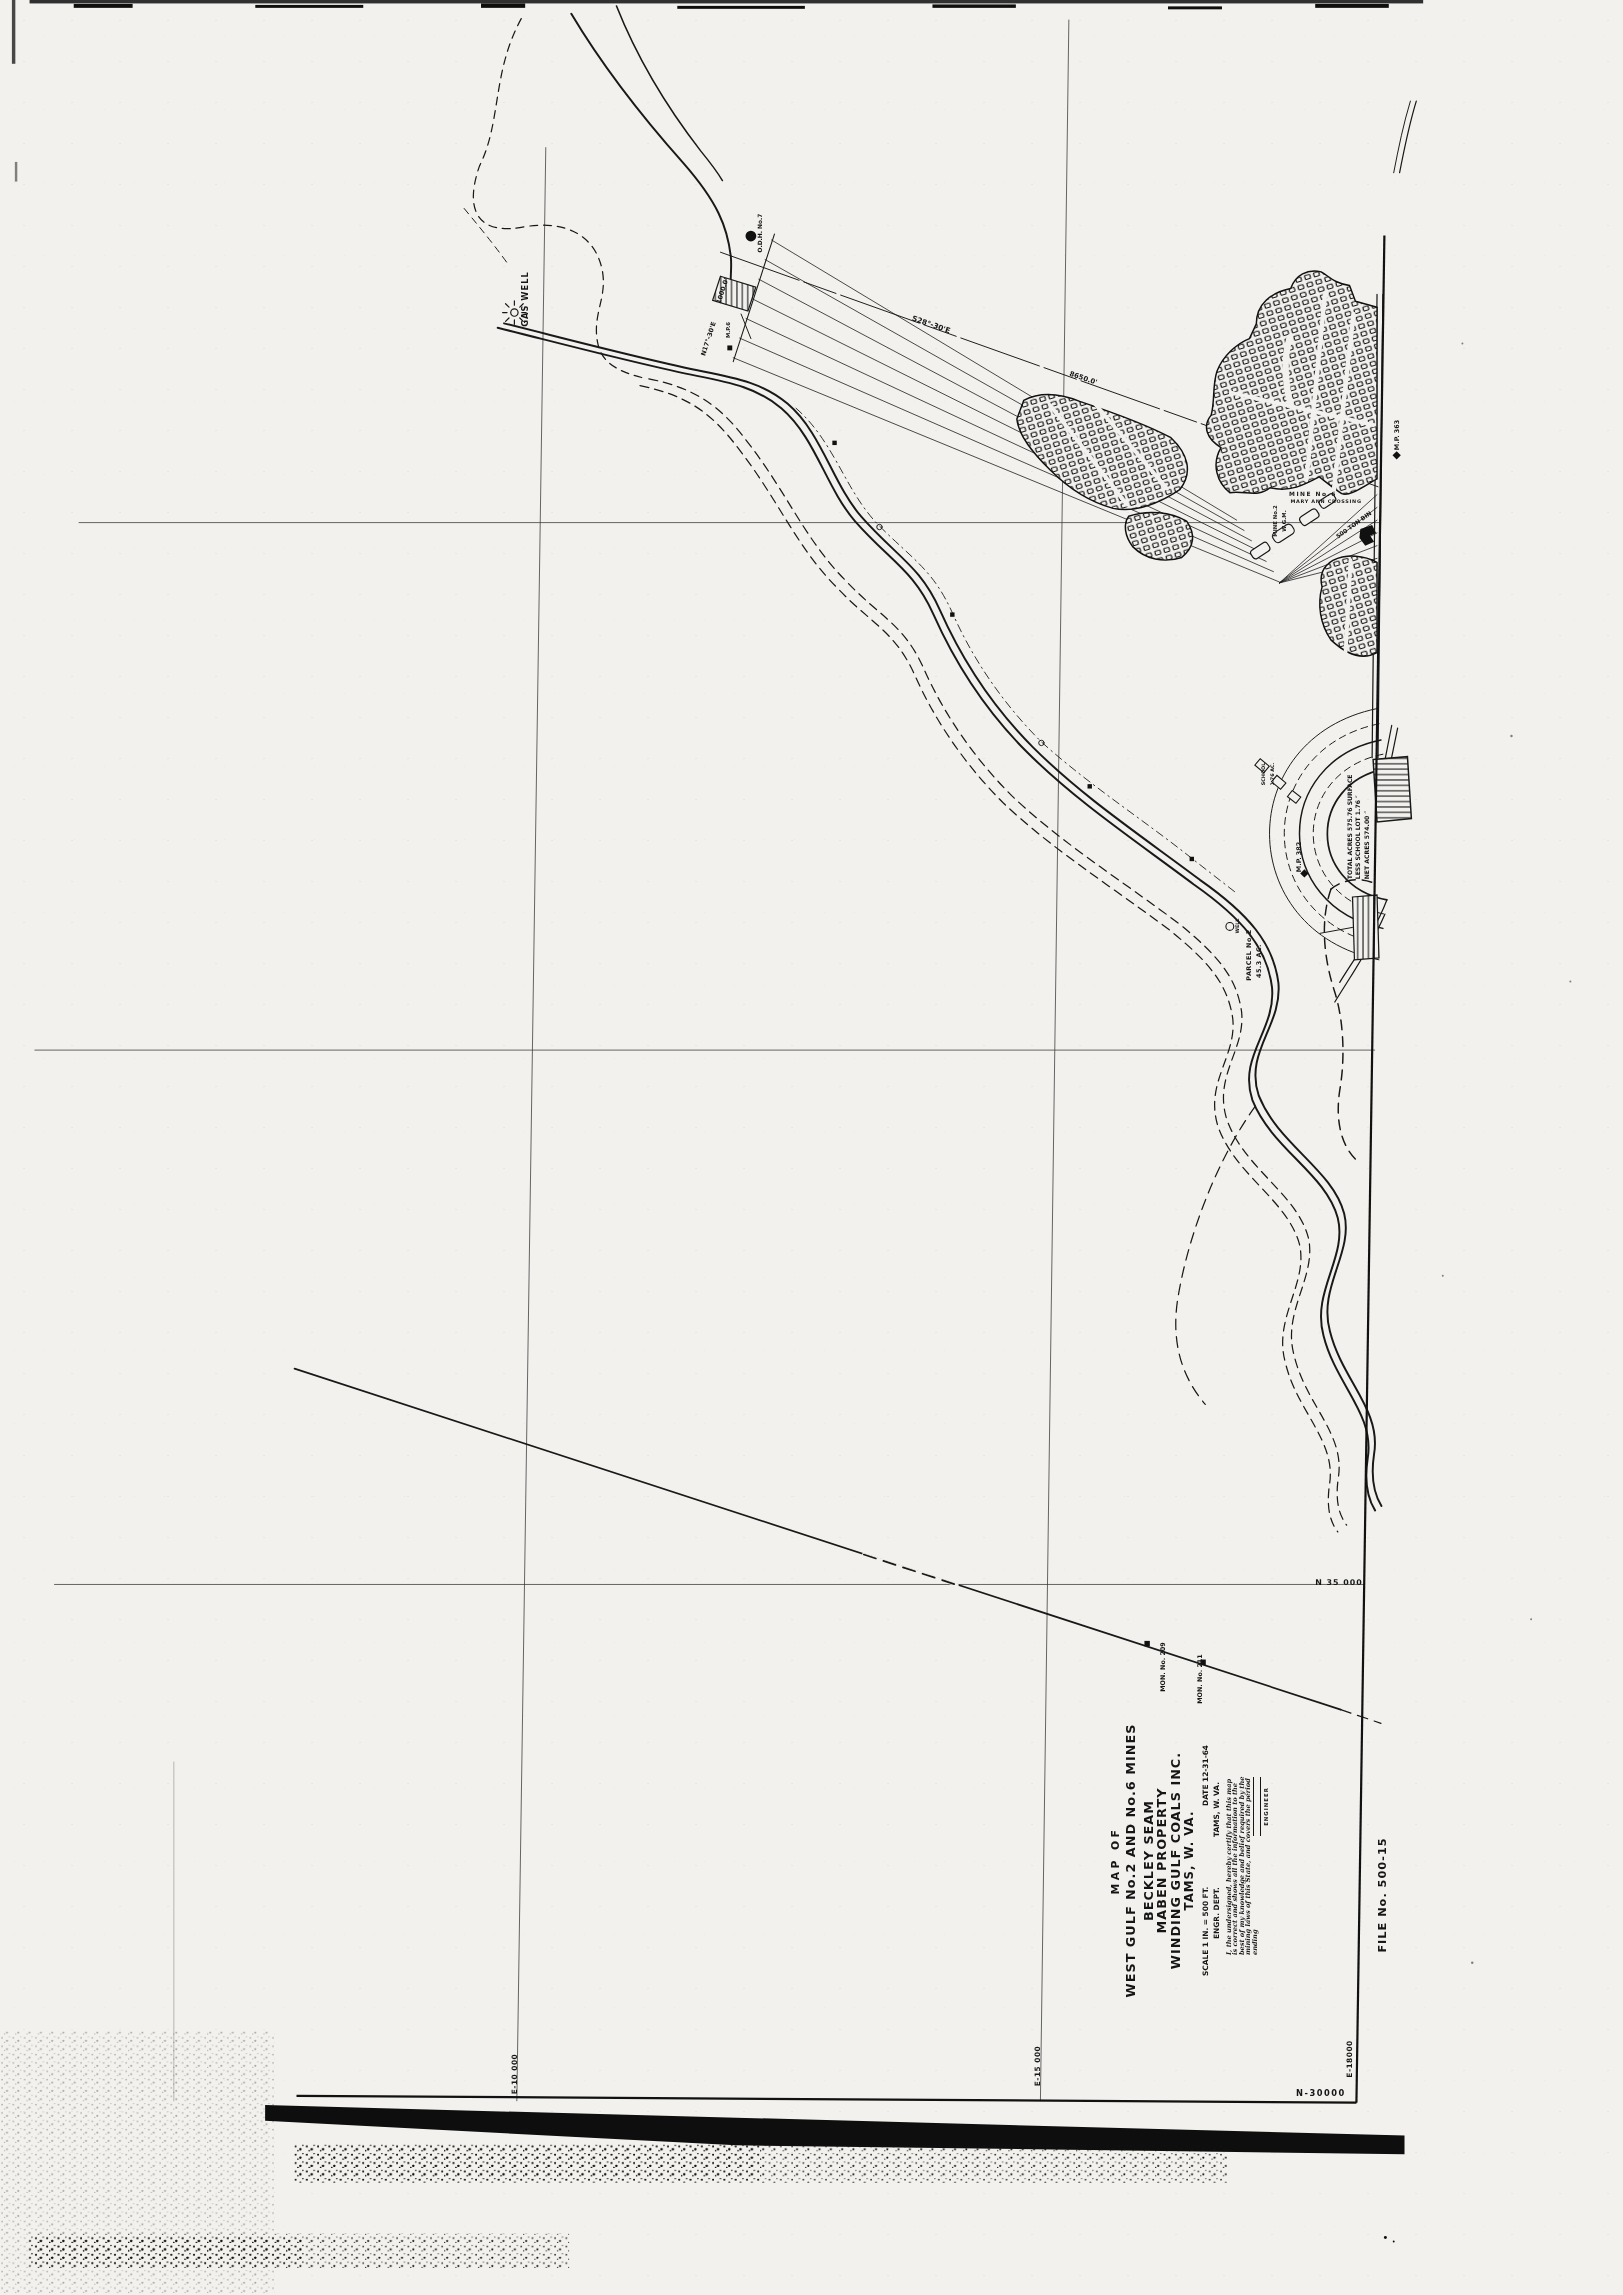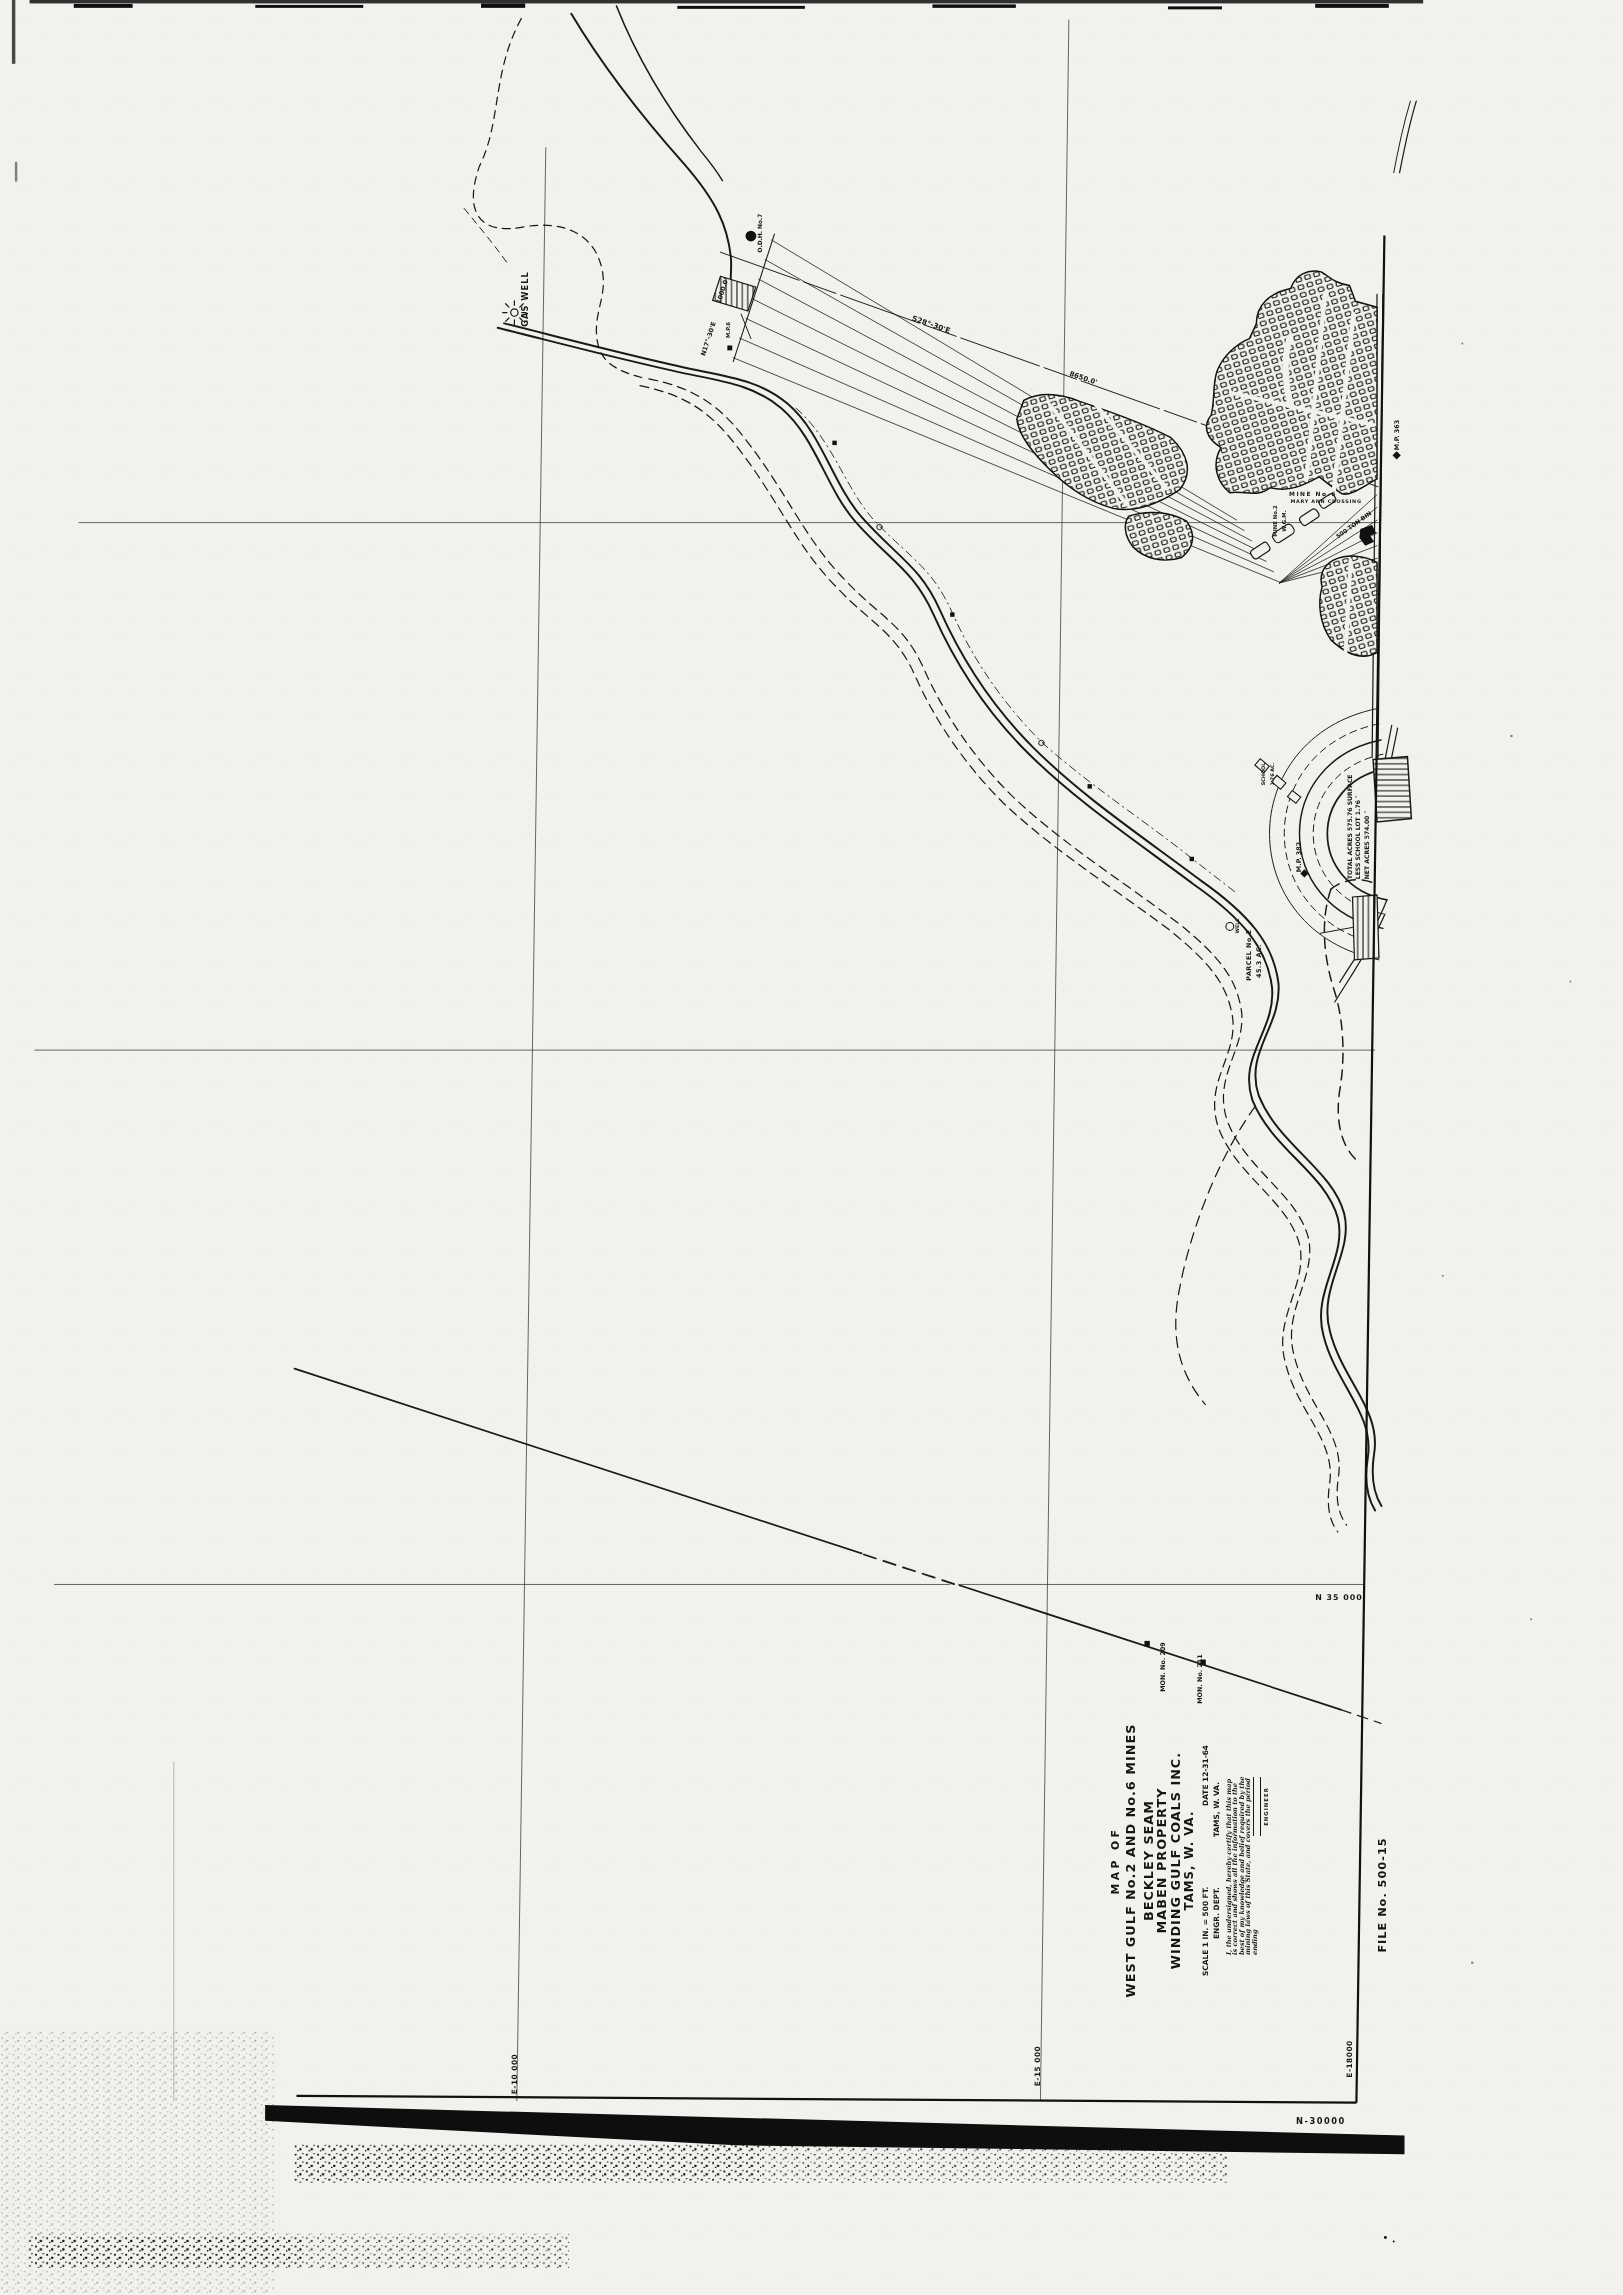--- a/index.html
+++ b/index.html
@@ -239,22 +239,22 @@
   <div class="lbl r90" style="left:1273px;top:774px;font-size:4.9px;">1.76 AC.</div>
   <div class="lbl r90" style="left:1238px;top:926px;font-size:4.9px;">WELL</div>
   <div class="lbl r90" style="left:1250px;top:955px;font-size:6.4px;letter-spacing:0.5px;">PARCEL No.2</div>
   <div class="lbl r90" style="left:1260px;top:961px;font-size:6.4px;letter-spacing:0.5px;">45.3 AC.</div>
   <div class="lbl r90" style="left:1164px;top:1667px;font-size:6.4px;">MON. No. 209</div>
   <div class="lbl r90" style="left:1201px;top:1679px;font-size:6.4px;">MON. No. 211</div>
 
   <div class="lbl r90" style="left:515px;top:2074px;font-size:7.4px;letter-spacing:0.5px;">E-10 000</div>
   <div class="lbl r90" style="left:1038px;top:2066px;font-size:7.4px;letter-spacing:0.5px;">E-15 000</div>
   <div class="lbl r90" style="left:1350px;top:2059px;font-size:7.4px;letter-spacing:0.5px;">E-18000</div>
-  <div class="lbl" style="left:1339px;top:1583px;font-size:7.9px;letter-spacing:1px;margin-top:15px;">N 35 000</div>
-  <div class="lbl" style="left:1321px;top:2094px;font-size:8.3px;letter-spacing:1.5px;margin-top:28px;">N-30000</div>
+  <div class="lbl" style="left:1339px;top:1583px;font-size:7.9px;letter-spacing:1px;">N 35 000</div>
+  <div class="lbl" style="left:1321px;top:2094px;font-size:8.3px;letter-spacing:1.5px;">N-30000</div>
 
   <div class="lbl r90" style="left:1383px;top:1895px;font-size:11.3px;letter-spacing:1px;">FILE No. 500-15</div>
 
   <div class="title-block">
     <div class="tb-l1">MAP OF</div>
     <div class="tb-main tb-l2">WEST GULF No.2 AND No.6 MINES</div>
     <div class="tb-main">BECKLEY SEAM</div>
     <div class="tb-main">MABEN PROPERTY</div>
     <div class="tb-main">WINDING GULF COALS INC.</div>
     <div class="tb-main tb-l6">TAMS, W. VA.</div>

